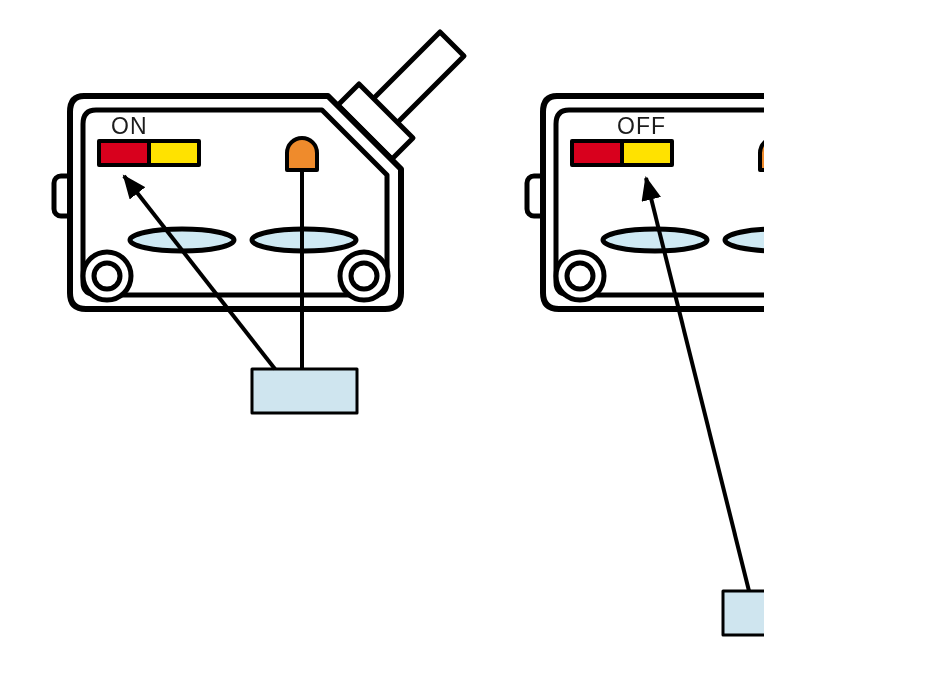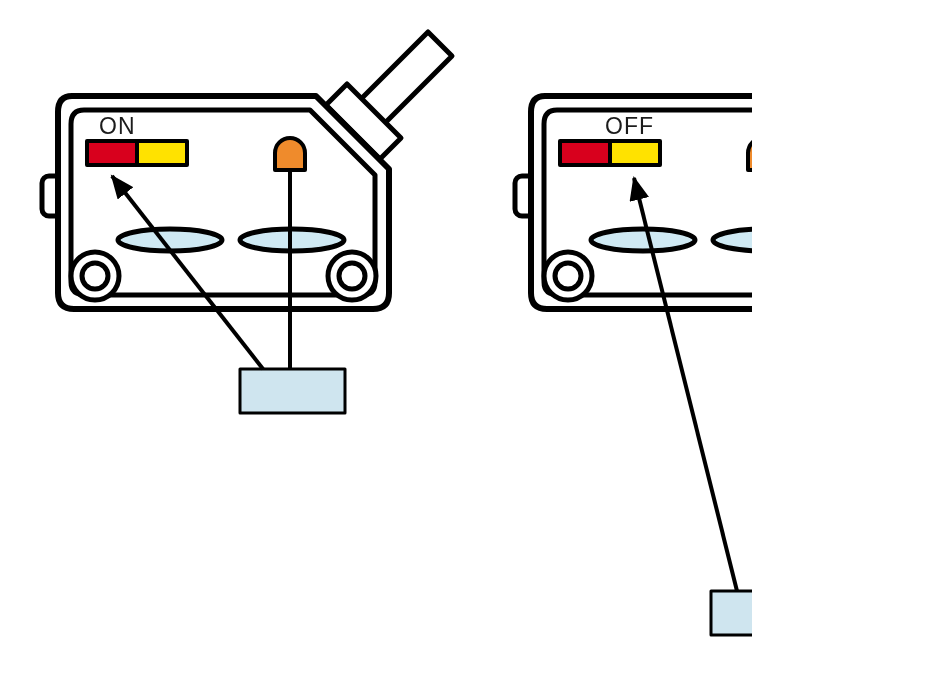--- a/index.html
+++ b/index.html
@@ -6,20 +6,21 @@
     margin: 0;
     padding: 0;
     background: #ffffff;
   }
   .canvas {
     position: relative;
     width: 752px;
     height: 682px;
     background: #ffffff;
     overflow: hidden;
+    padding-left: 12px;
   }
   svg text.state-label {
     font-family: "Liberation Sans", sans-serif;
     font-size: 23px;
     fill: #1c1c1c;
     letter-spacing: 1px;
   }
   .shape {
     stroke: #000000;
     stroke-linejoin: round;

